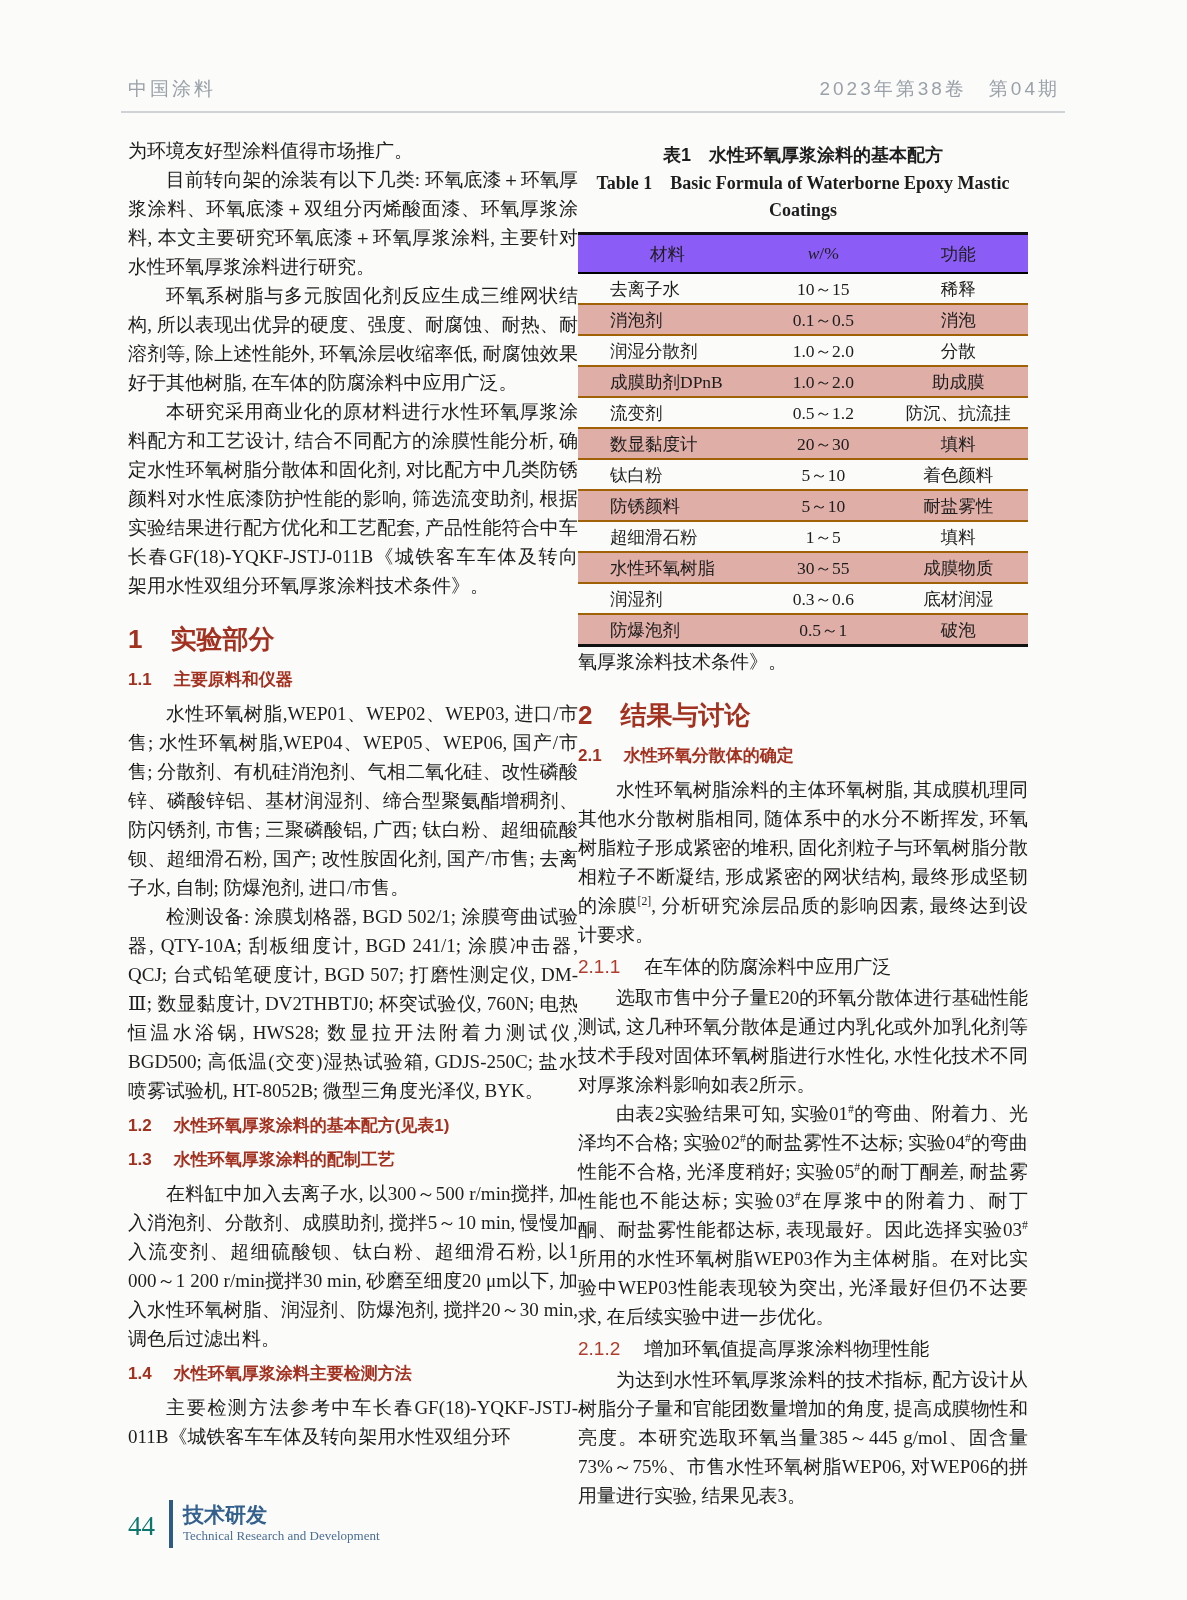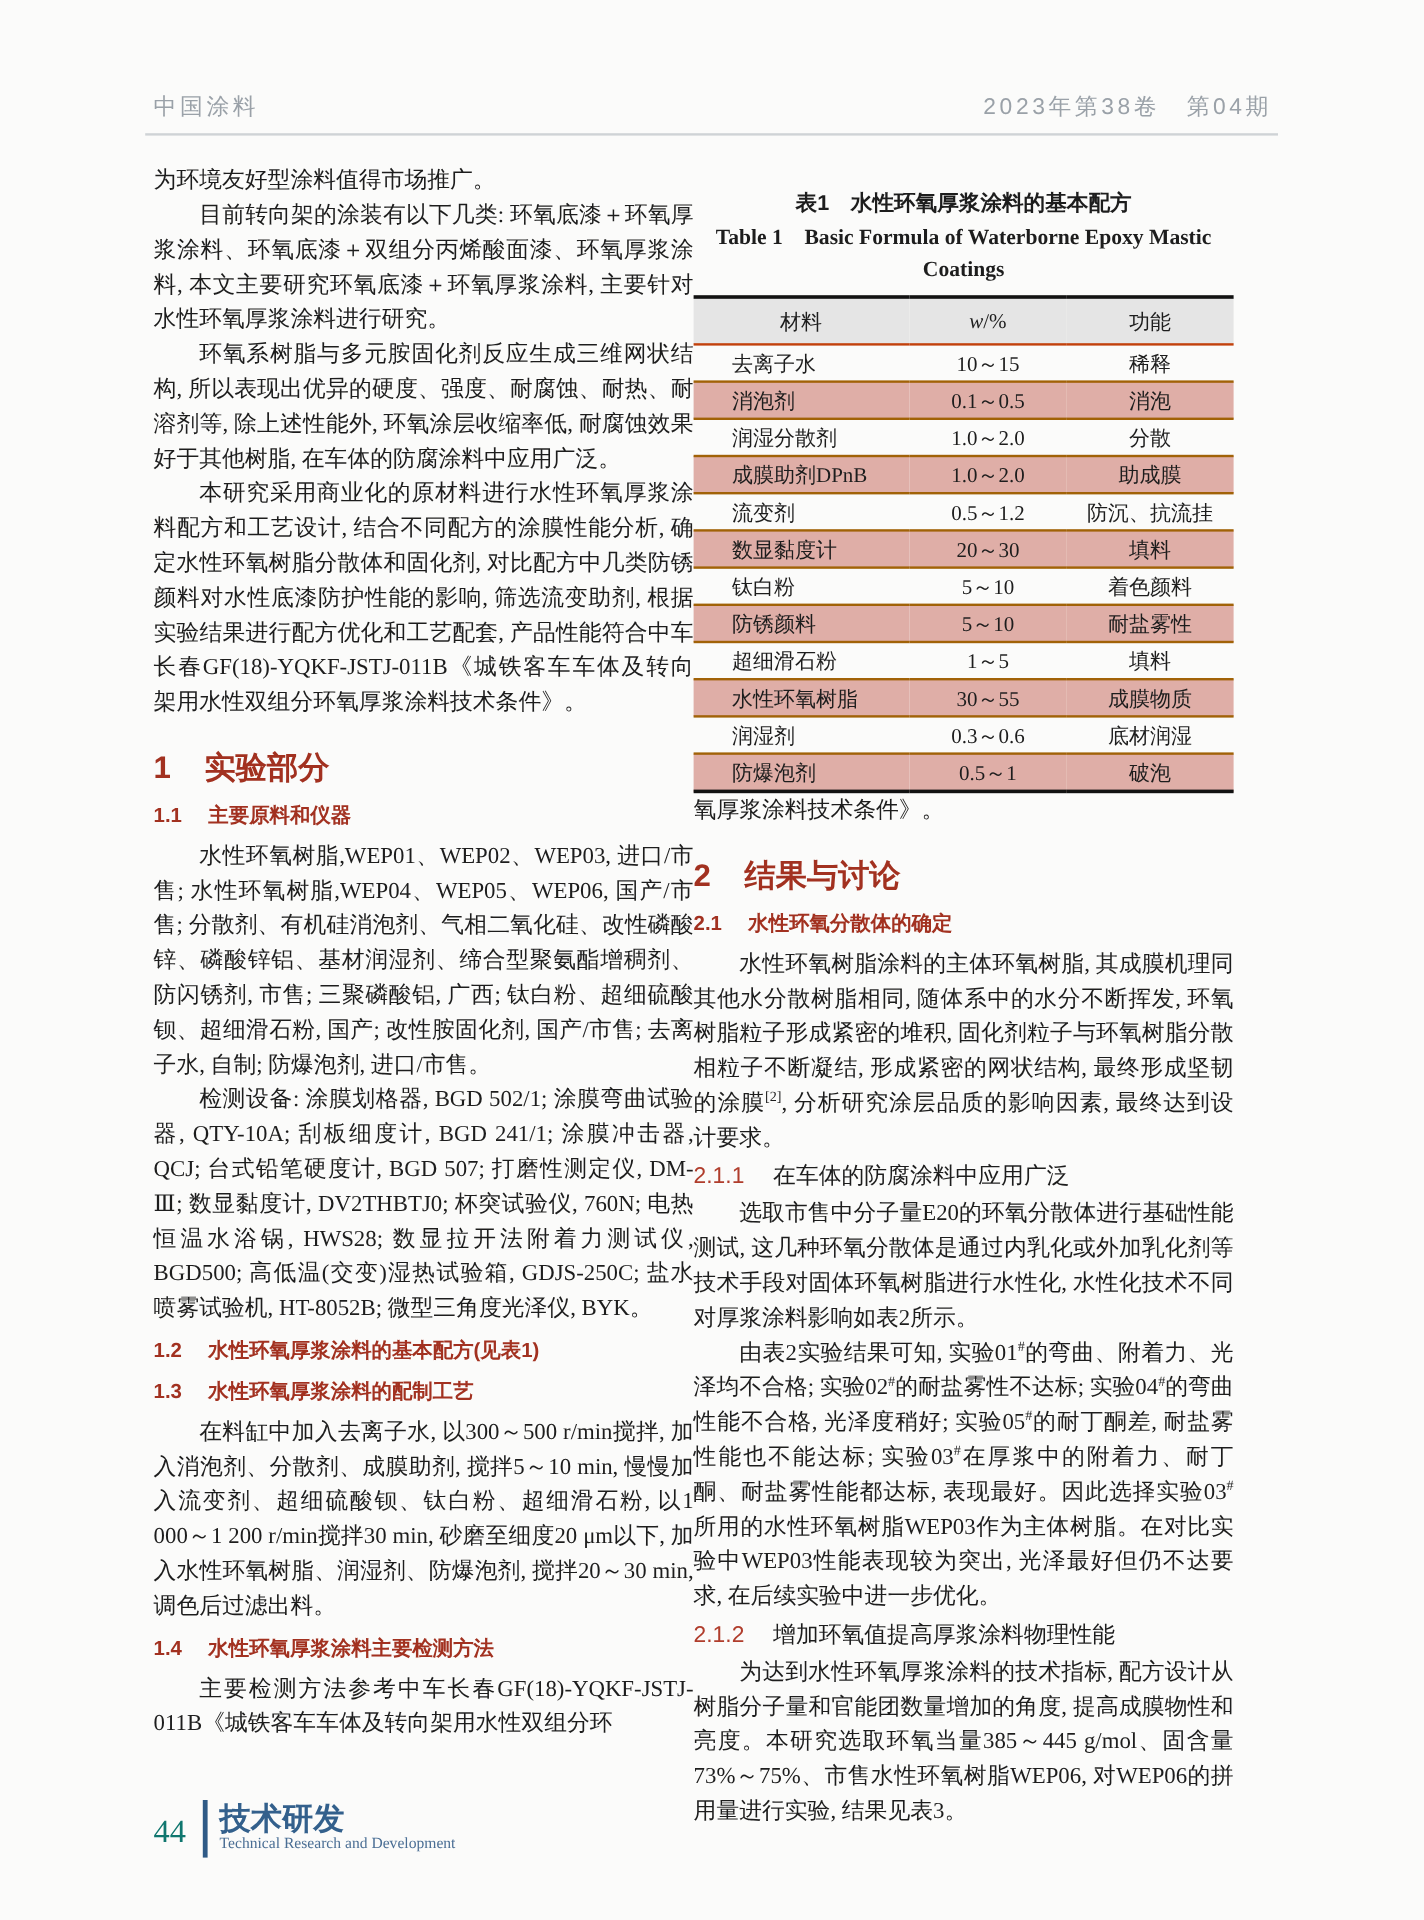--- a/index.html
+++ b/index.html
@@ -58,33 +58,33 @@
   .sec3 .snum{
     font-family:"Liberation Sans","DejaVu Sans",sans-serif;
     color:#b03d2c;margin-right:24px;
   }
   .sec3 .stitle{color:#1d1d1d;}
 
   
   .tbl-title-cn{
     text-align:center;
     font-family:"Liberation Sans","DejaVu Sans",sans-serif;
-    font-weight:bold;font-size:18px;line-height:26px;margin:20px 0 2px 0;
+    font-weight:bold;font-size:18px;line-height:26px;margin:6px 0 2px 0;
   }
   .tbl-title-en{
     text-align:center;font-weight:bold;font-size:18px;line-height:27px;
   }
   table.formula{
     width:100%;border-collapse:collapse;margin-top:8px;
     border-top:3px solid #121212;border-bottom:3px solid #121212;
     font-size:17.5px;
   }
   table.formula th{
-    background:#e5e5e5;font-weight:normal;height:35px;
-    border-bottom:2px solid #c2410c;text-align:center;
+    background:#8b5cf6;font-weight:normal;height:35px;
+    border-bottom:2px solid #000000;text-align:center;
   }
   table.formula td{height:27px;text-align:center;border-bottom:2px solid #a16207;}
   table.formula tbody tr:nth-child(even){background:#dfaea7;}
   table.formula td:first-child{text-align:left;padding-left:32px;}
   table.formula th:first-child{padding-left:0;}
   .col1{width:40%;} .col2{width:29%;} .col3{width:31%;}
   .ital{font-style:italic;}
 
   .cont-after-table{margin-top:33px;}
 
@@ -94,21 +94,21 @@
     display:flex;align-items:center;
   }
   .pg-num{
     font-size:27px;color:#0f766e;margin-right:14px;
     font-family:"Liberation Serif","DejaVu Serif",serif;
     align-self:flex-end;padding-bottom:6px;
   }
   .f-bar{width:4px;height:48px;background:#2f5a86;margin-right:10px;}
   .f-cn{
     font-family:"Liberation Sans","DejaVu Sans",sans-serif;
-    font-weight:bold;font-size:26px;color:#33608c;line-height:24px;
+    font-weight:bold;font-size:21px;color:#33608c;line-height:24px;
   }
   .f-en{
     font-size:13px;color:#4a6e94;line-height:18px;
     font-family:"Liberation Serif","DejaVu Serif",serif;
   }
 </style>
 </head>
 <body>
 
 <div class="page">

